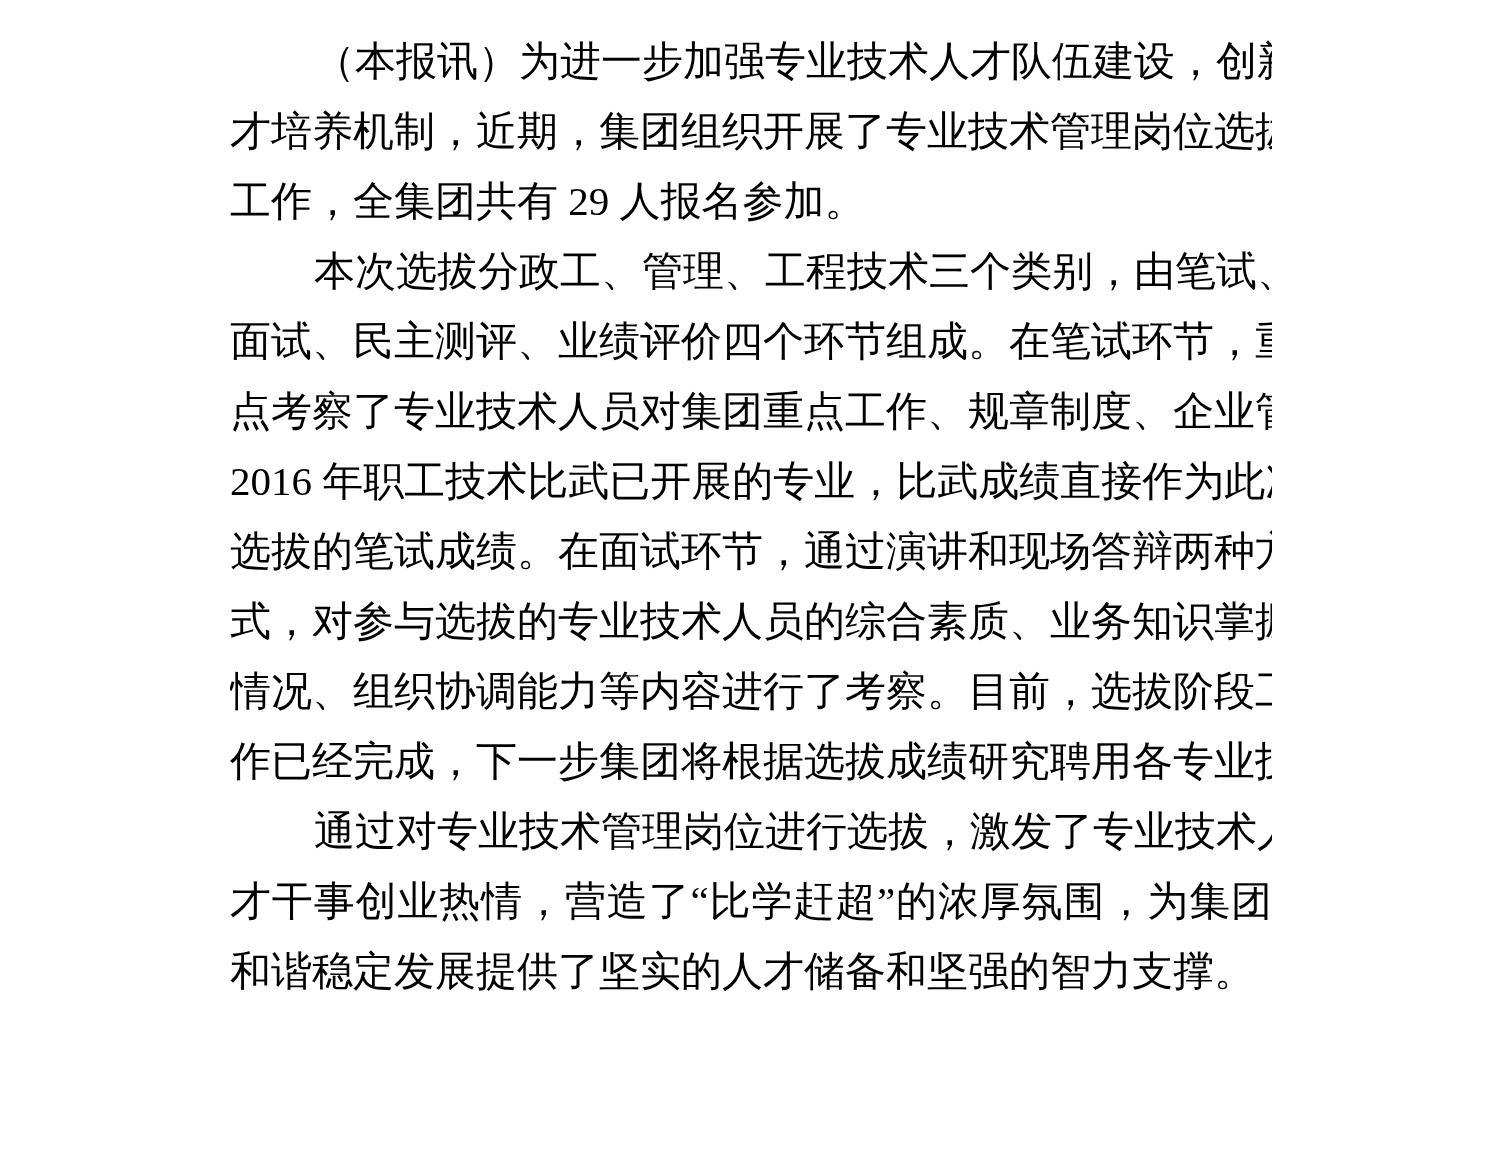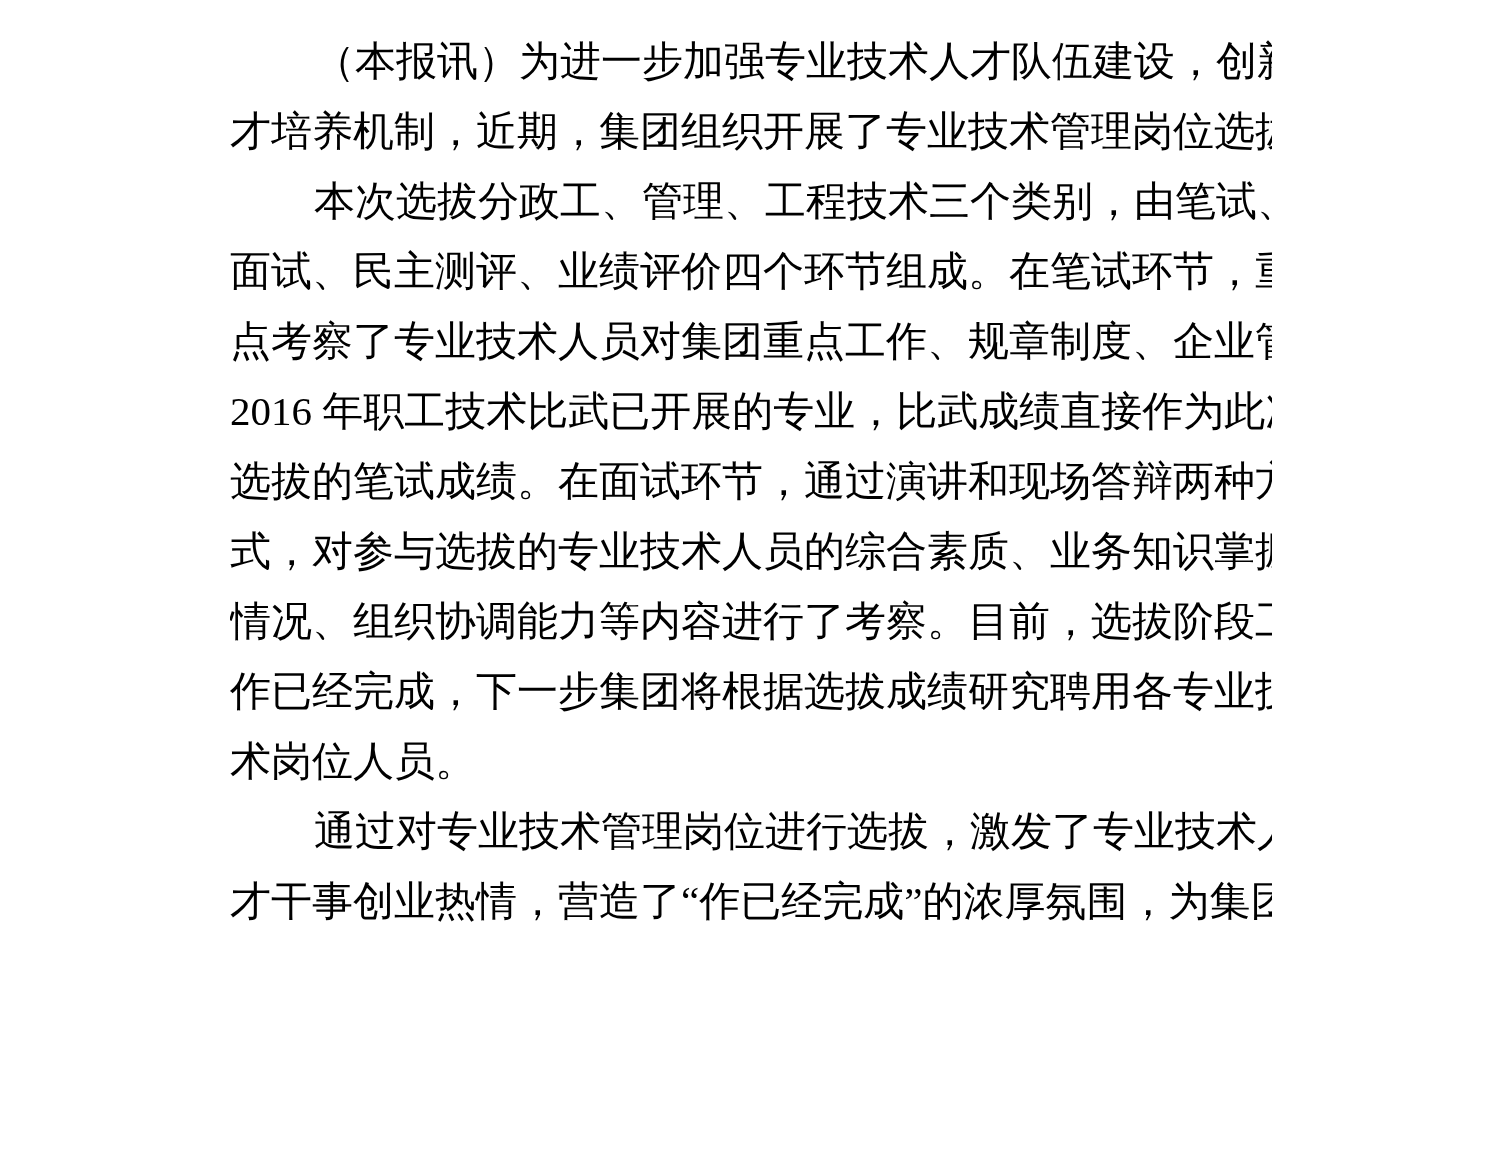--- a/index.html
+++ b/index.html
@@ -46,33 +46,34 @@
 </style>
 </head>
 <body>
 
 <div class="page">
   <div class="text-block">
 
     <div class="paragraph">
       <div class="line line--indent">（本报讯）为进一步加强专业技术人才队伍建设，创新人</div>
       <div class="line">才培养机制，近期，集团组织开展了专业技术管理岗位选拔</div>
+      <div class="line line--end">工作，全集团共有 29 人报名参加。</div>
     </div>
 
     <div class="paragraph">
       <div class="line line--indent">本次选拔分政工、管理、工程技术三个类别，由笔试、</div>
       <div class="line">面试、民主测评、业绩评价四个环节组成。在笔试环节，重</div>
       <div class="line">点考察了专业技术人员对集团重点工作、规章制度、企业管</div>
       <div class="line">2016 年职工技术比武已开展的专业，比武成绩直接作为此次</div>
       <div class="line">选拔的笔试成绩。在面试环节，通过演讲和现场答辩两种方</div>
       <div class="line">式，对参与选拔的专业技术人员的综合素质、业务知识掌握</div>
       <div class="line">情况、组织协调能力等内容进行了考察。目前，选拔阶段工</div>
       <div class="line">作已经完成，下一步集团将根据选拔成绩研究聘用各专业技</div>
-      <div class="line line--end">术岗位人员。</div>
     </div>
 
     <div class="paragraph">
       <div class="line line--indent">通过对专业技术管理岗位进行选拔，激发了专业技术人</div>
-      <div class="line">才干事创业热情，营造了“作已经完成”的浓厚氛围，为集团</div>
+      <div class="line">才干事创业热情，营造了“比学赶超”的浓厚氛围，为集团</div>
+      <div class="line line--end">和谐稳定发展提供了坚实的人才储备和坚强的智力支撑。</div>
     </div>
 
   </div>
 </div>
 
 </body></html>

